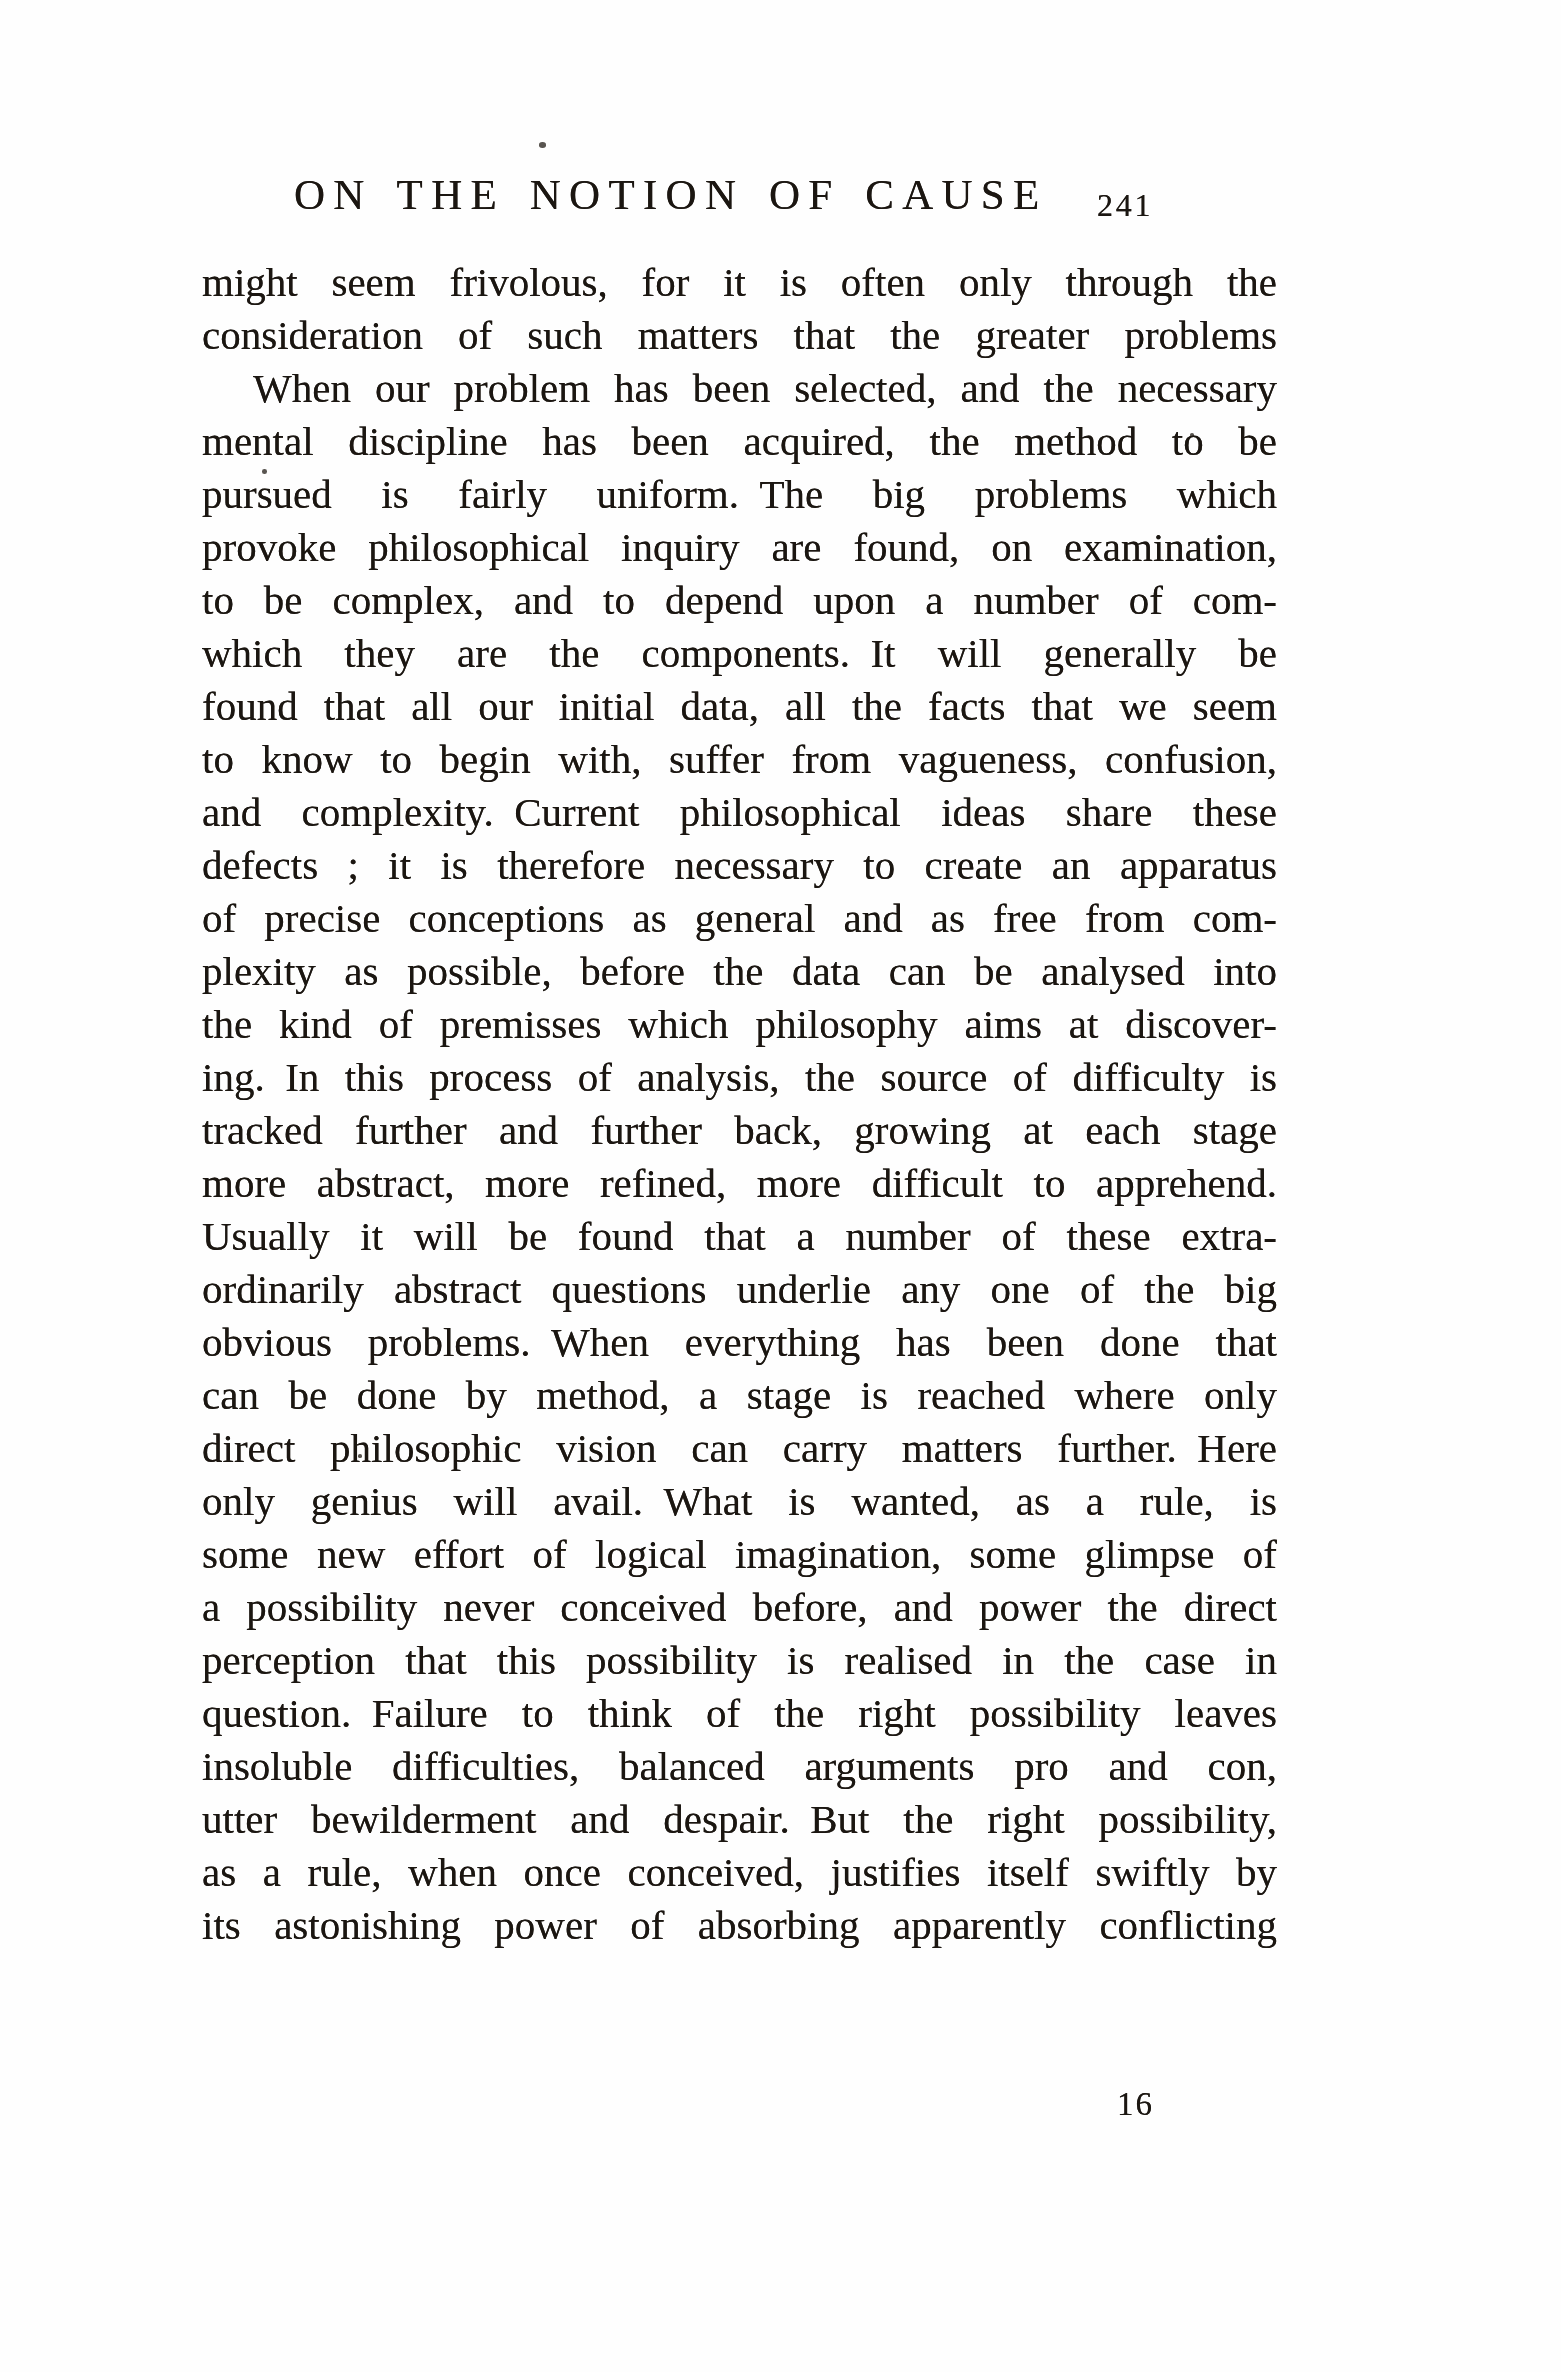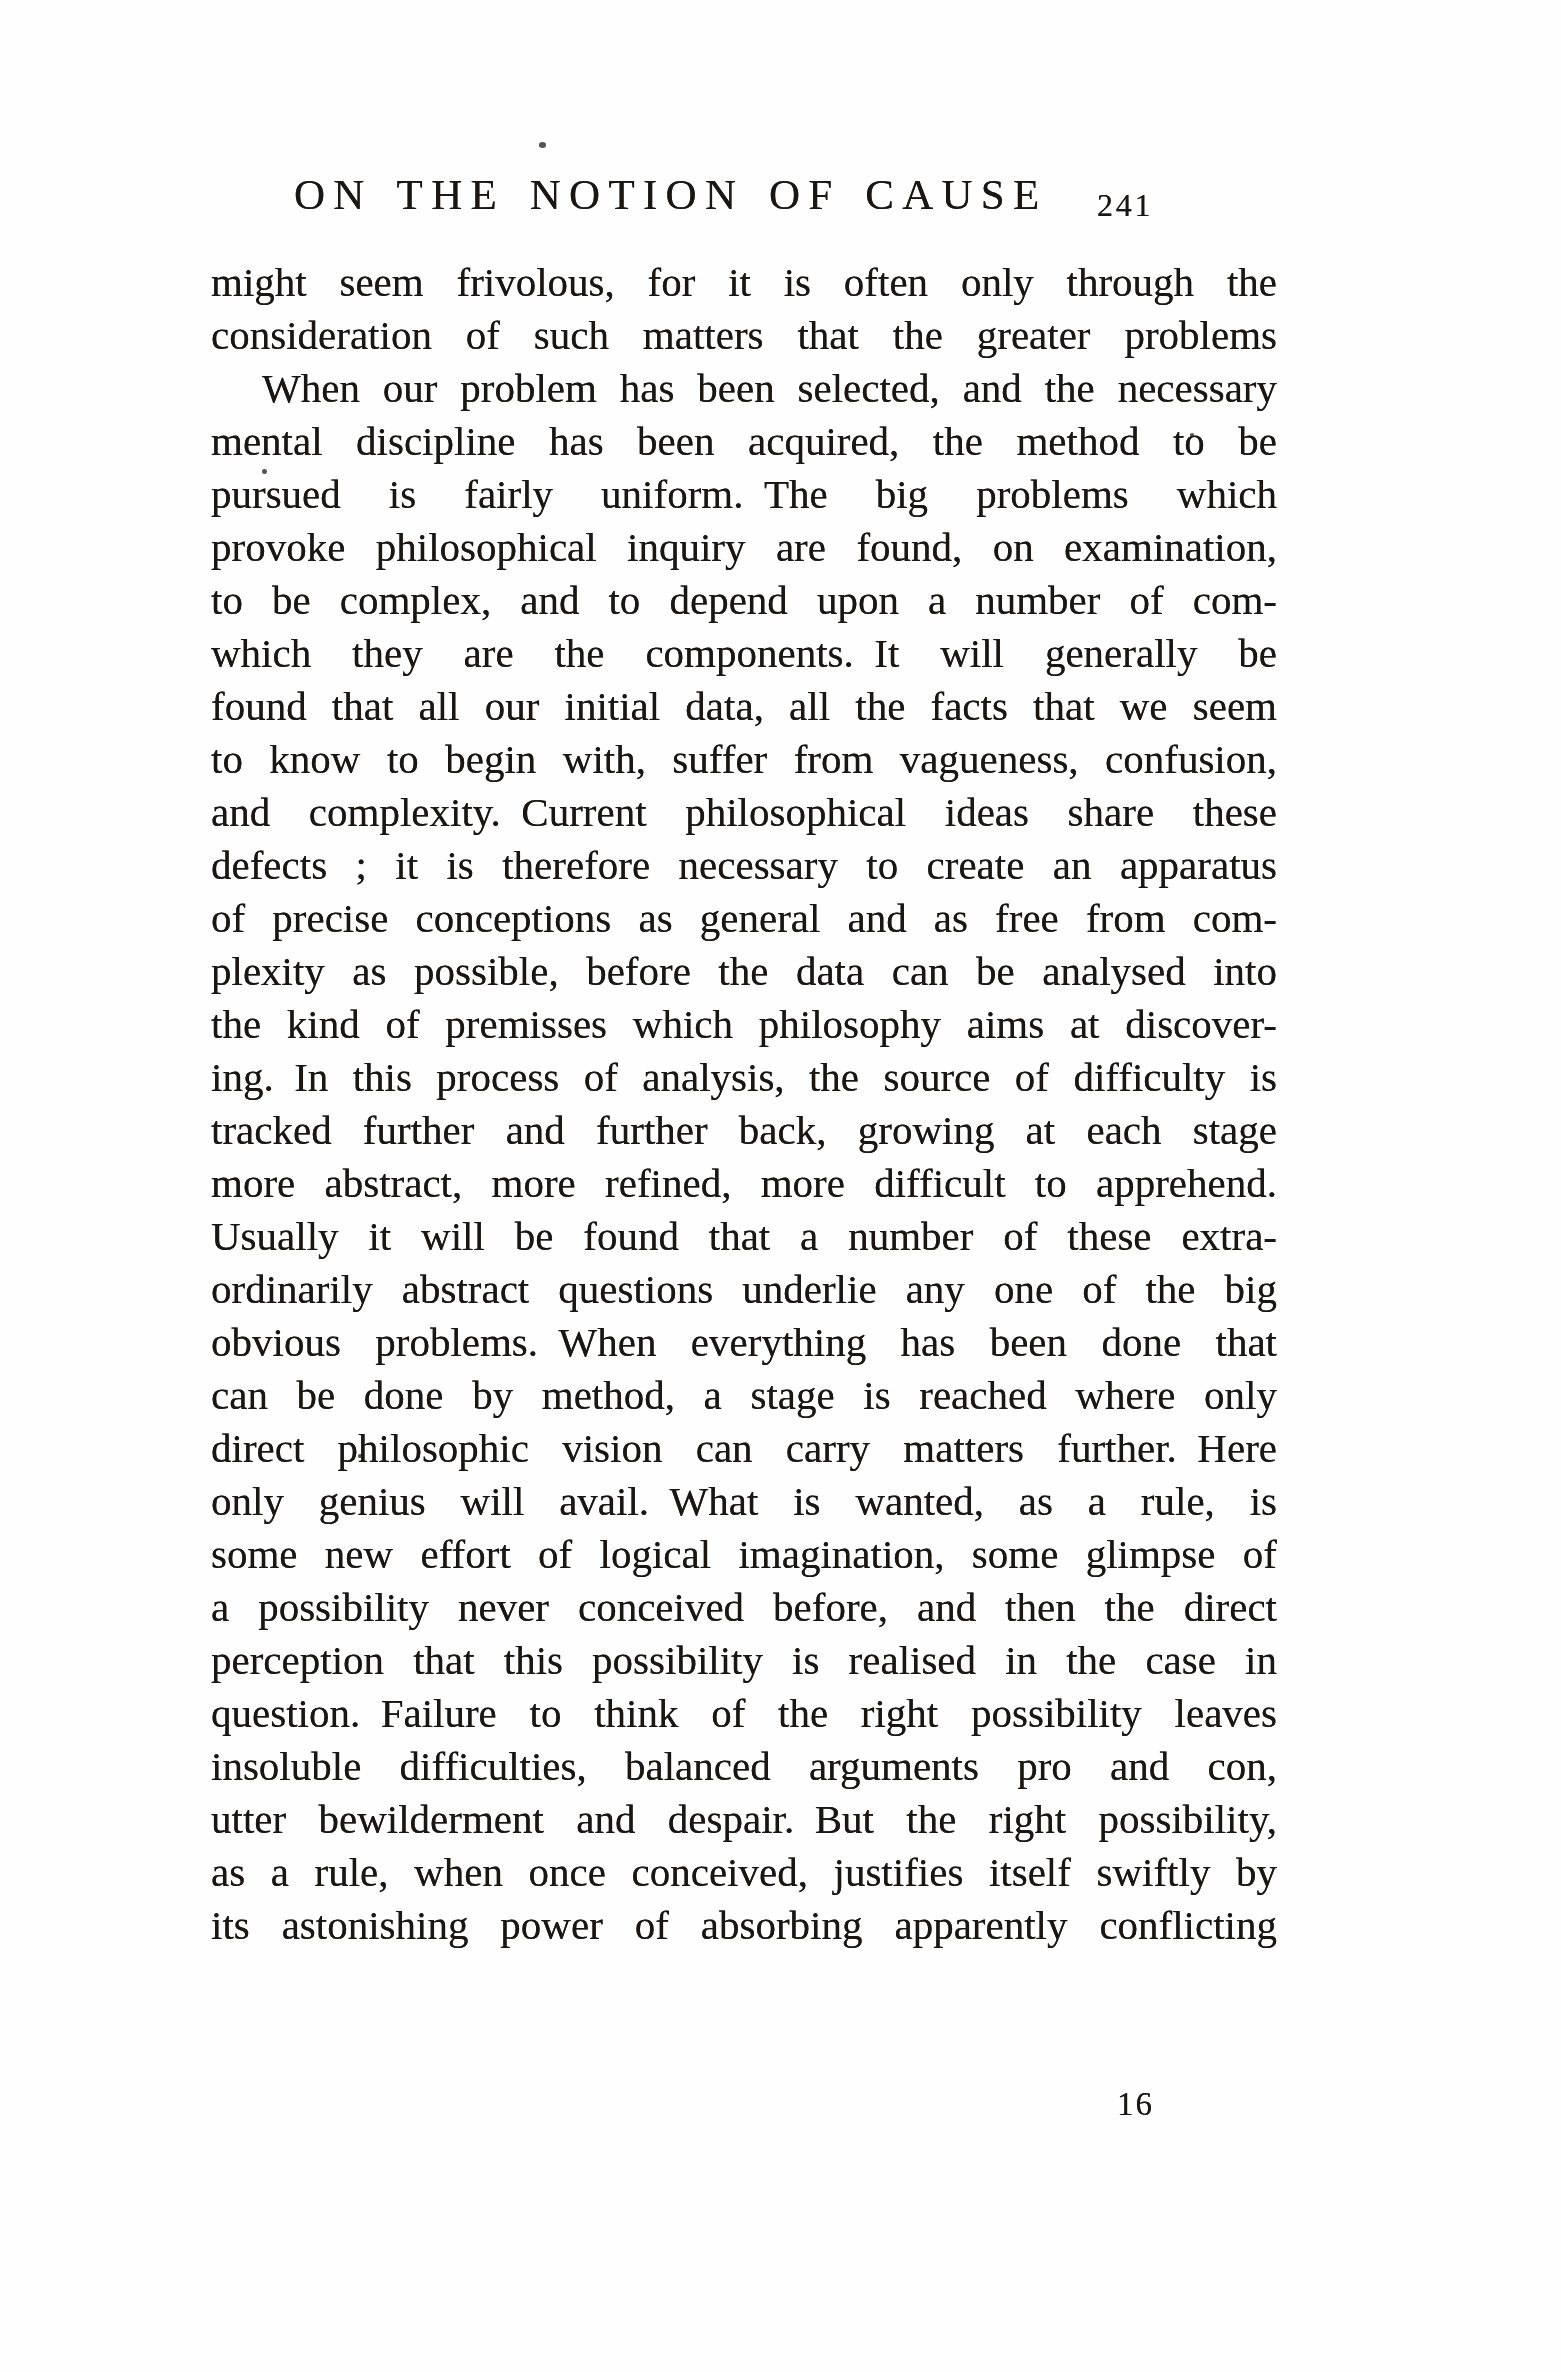--- a/index.html
+++ b/index.html
@@ -52,21 +52,20 @@
     line-height: 53px;
   }
   .paragraph {
     margin: 0;
   }
   .line {
     text-align: justify;
     text-align-last: justify;
     height: 53px;
     overflow: hidden;
-    margin-left: 9px;
   }
   .line.indent {
     text-indent: 51px;
   }
   .line.end {
     text-align-last: left;
   }
   .signature-mark {
     position: absolute;
     left: 1106px;
@@ -119,21 +118,21 @@
         <div class="line">ing. In this process of analysis, the source of difficulty is</div>
         <div class="line">tracked further and further back, growing at each stage</div>
         <div class="line">more abstract, more refined, more difficult to apprehend.</div>
         <div class="line">Usually it will be found that a number of these extra-</div>
         <div class="line">ordinarily abstract questions underlie any one of the big</div>
         <div class="line">obvious problems. When everything has been done that</div>
         <div class="line">can be done by method, a stage is reached where only</div>
         <div class="line">direct philosophic vision can carry matters further. Here</div>
         <div class="line">only genius will avail. What is wanted, as a rule, is</div>
         <div class="line">some new effort of logical imagination, some glimpse of</div>
-        <div class="line">a possibility never conceived before, and then the direct</div>
+        <div class="line">a possibility never conceived before, and power the direct</div>
         <div class="line">perception that this possibility is realised in the case in</div>
         <div class="line">question. Failure to think of the right possibility leaves</div>
         <div class="line">insoluble difficulties, balanced arguments pro and con,</div>
         <div class="line">utter bewilderment and despair. But the right possibility,</div>
         <div class="line">as a rule, when once conceived, justifies itself swiftly by</div>
         <div class="line">its astonishing power of absorbing apparently conflicting</div>
       </div>
     </div>
 
   <div class="signature-mark ink">16</div>

